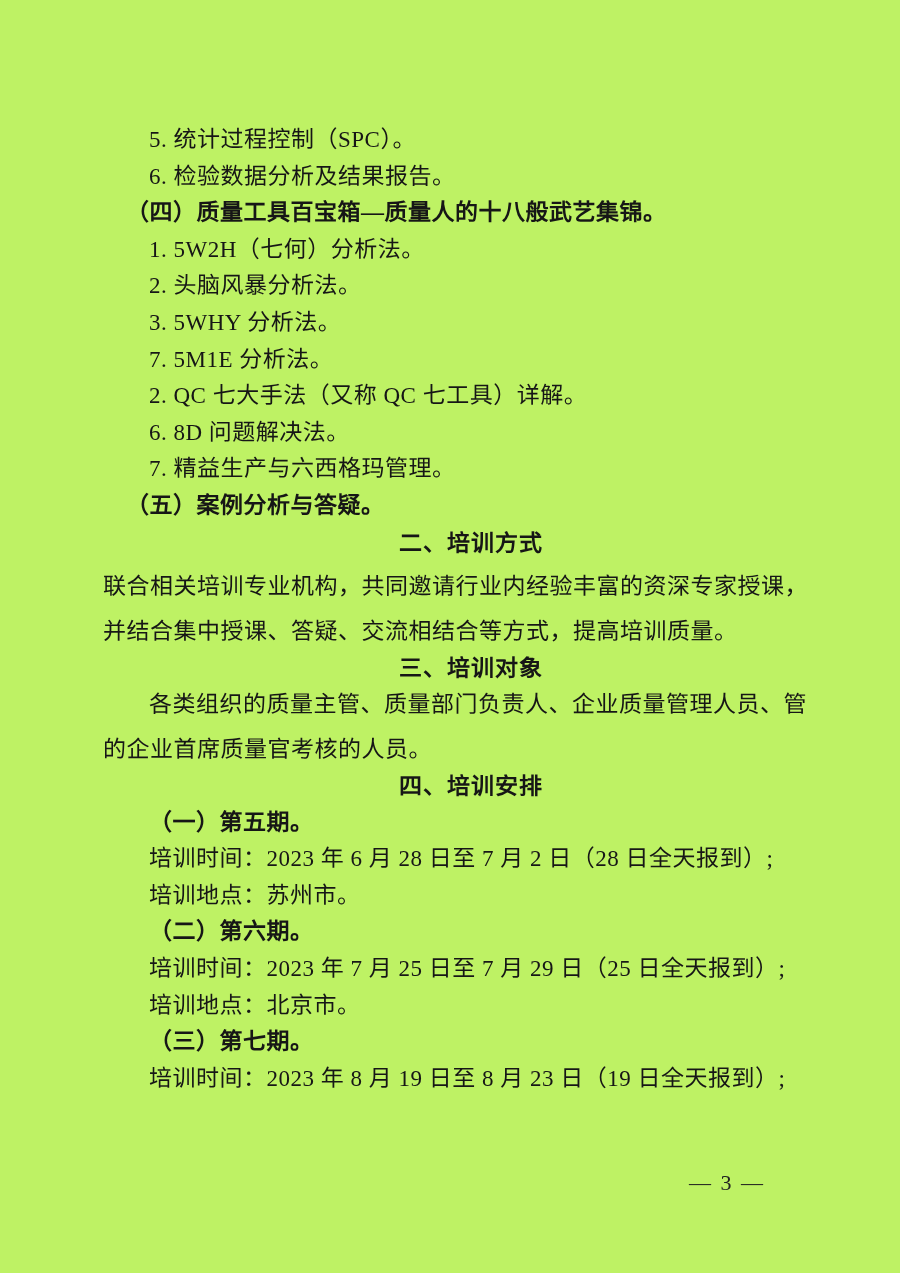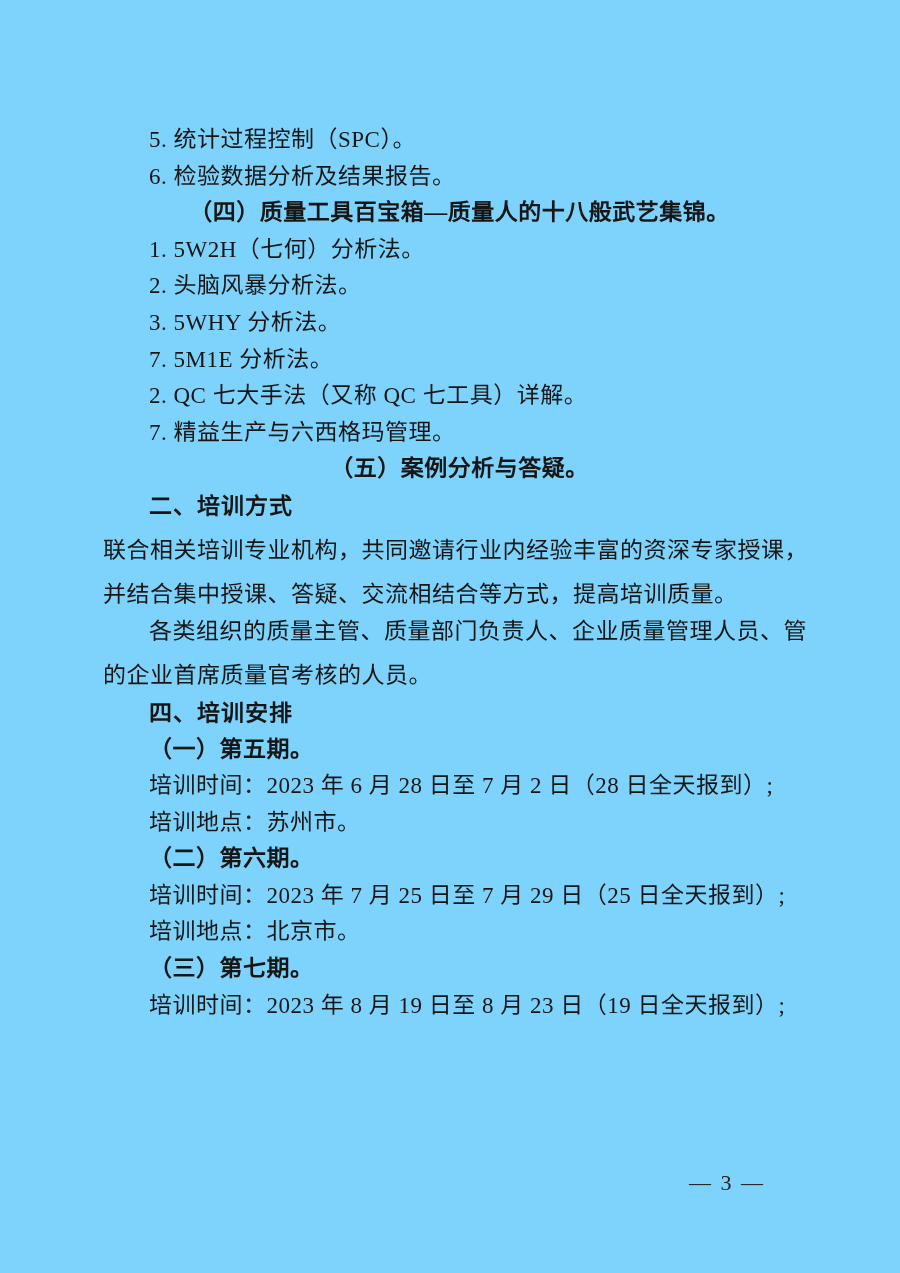--- a/index.html
+++ b/index.html
@@ -4,21 +4,21 @@
 <style>
   html, body {
     margin: 0;
     padding: 0;
     background: #ffffff;
   }
   .page {
     position: relative;
     width: 900px;
     height: 1273px;
-    background: #7dd3fc;
+    background: #bef264;
     overflow: hidden;
     font-family: "Liberation Serif", serif;
     color: #161616;
   }
   .content {
     position: absolute;
     left: 103px;
     top: 122px;
     width: 690px;
   }
@@ -34,23 +34,24 @@
     font-weight: normal;
   }
   .line.kai-bold {
     font-family: "Liberation Serif", serif;
     font-weight: bold;
   }
   .line.hei-bold {
     font-family: "Liberation Sans", sans-serif;
     font-weight: bold;
     letter-spacing: 1px;
+    text-align: center;
   }
   .indent-0 { padding-left: 0; margin-top: 8px; }
-  .indent-1 { padding-left: 23px; text-align: center; }
+  .indent-1 { padding-left: 23px; }
   .indent-2 { padding-left: 46px; }
   .footer {
     position: absolute;
     top: 1168px;
     right: 135px;
     font-size: 22px;
     line-height: 30px;
     font-family: "Liberation Serif", serif;
     color: #222222;
     white-space: pre;
@@ -63,25 +64,27 @@
 <div class="page">
   <div class="content" id="doc-lines">
       <div class="line body indent-2">5. 统计过程控制（SPC）。</div>
       <div class="line body indent-2">6. 检验数据分析及结果报告。</div>
       <div class="line kai-bold indent-1">（四）质量工具百宝箱—质量人的十八般武艺集锦。</div>
       <div class="line body indent-2">1. 5W2H（七何）分析法。</div>
       <div class="line body indent-2">2. 头脑风暴分析法。</div>
       <div class="line body indent-2">3. 5WHY 分析法。</div>
       <div class="line body indent-2">7. 5M1E 分析法。</div>
       <div class="line body indent-2">2. QC 七大手法（又称 QC 七工具）详解。</div>
+      <div class="line body indent-2">6. 8D 问题解决法。</div>
       <div class="line body indent-2">7. 精益生产与六西格玛管理。</div>
       <div class="line kai-bold indent-1">（五）案例分析与答疑。</div>
       <div class="line hei-bold indent-2">二、培训方式</div>
       <div class="line body indent-0">联合相关培训专业机构，共同邀请行业内经验丰富的资深专家授课，</div>
       <div class="line body indent-0">并结合集中授课、答疑、交流相结合等方式，提高培训质量。</div>
+      <div class="line hei-bold indent-2">三、培训对象</div>
       <div class="line body indent-2">各类组织的质量主管、质量部门负责人、企业质量管理人员、管</div>
       <div class="line body indent-0">的企业首席质量官考核的人员。</div>
       <div class="line hei-bold indent-2">四、培训安排</div>
       <div class="line kai-bold indent-2">（一）第五期。</div>
       <div class="line body indent-2">培训时间：2023 年 6 月 28 日至 7 月 2 日（28 日全天报到）;</div>
       <div class="line body indent-2">培训地点：苏州市。</div>
       <div class="line kai-bold indent-2">（二）第六期。</div>
       <div class="line body indent-2">培训时间：2023 年 7 月 25 日至 7 月 29 日（25 日全天报到）;</div>
       <div class="line body indent-2">培训地点：北京市。</div>
       <div class="line kai-bold indent-2">（三）第七期。</div>

